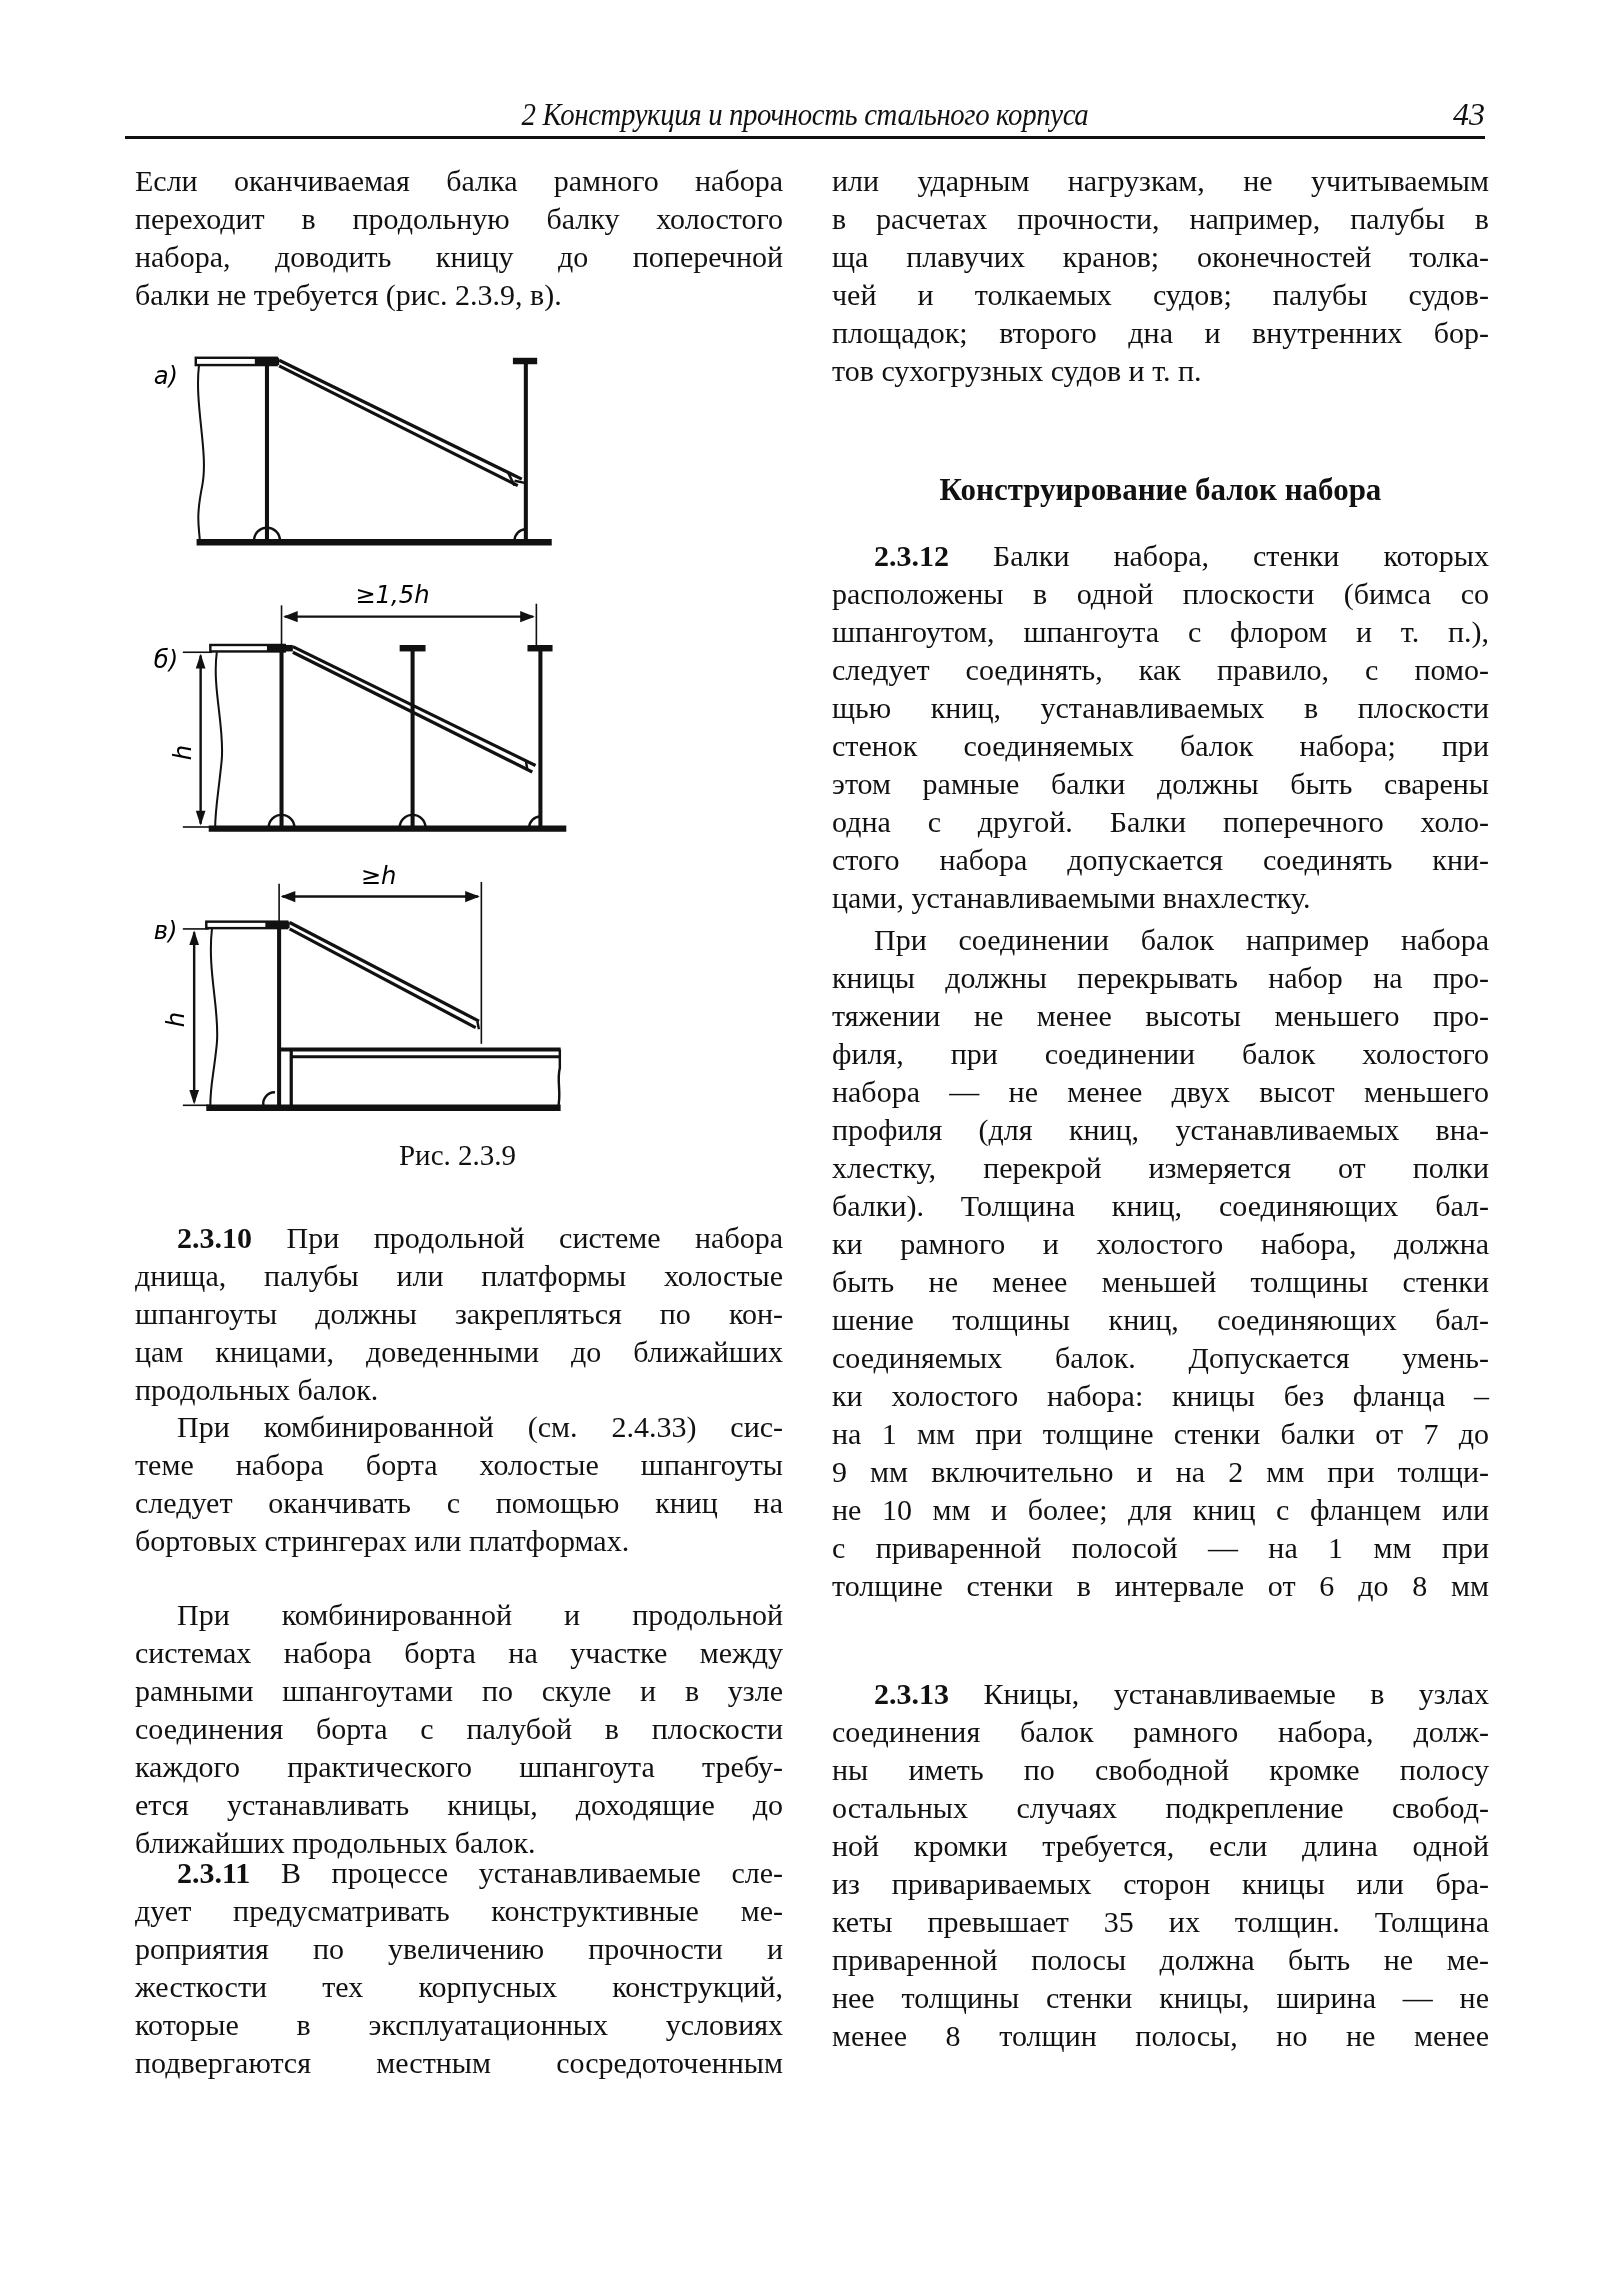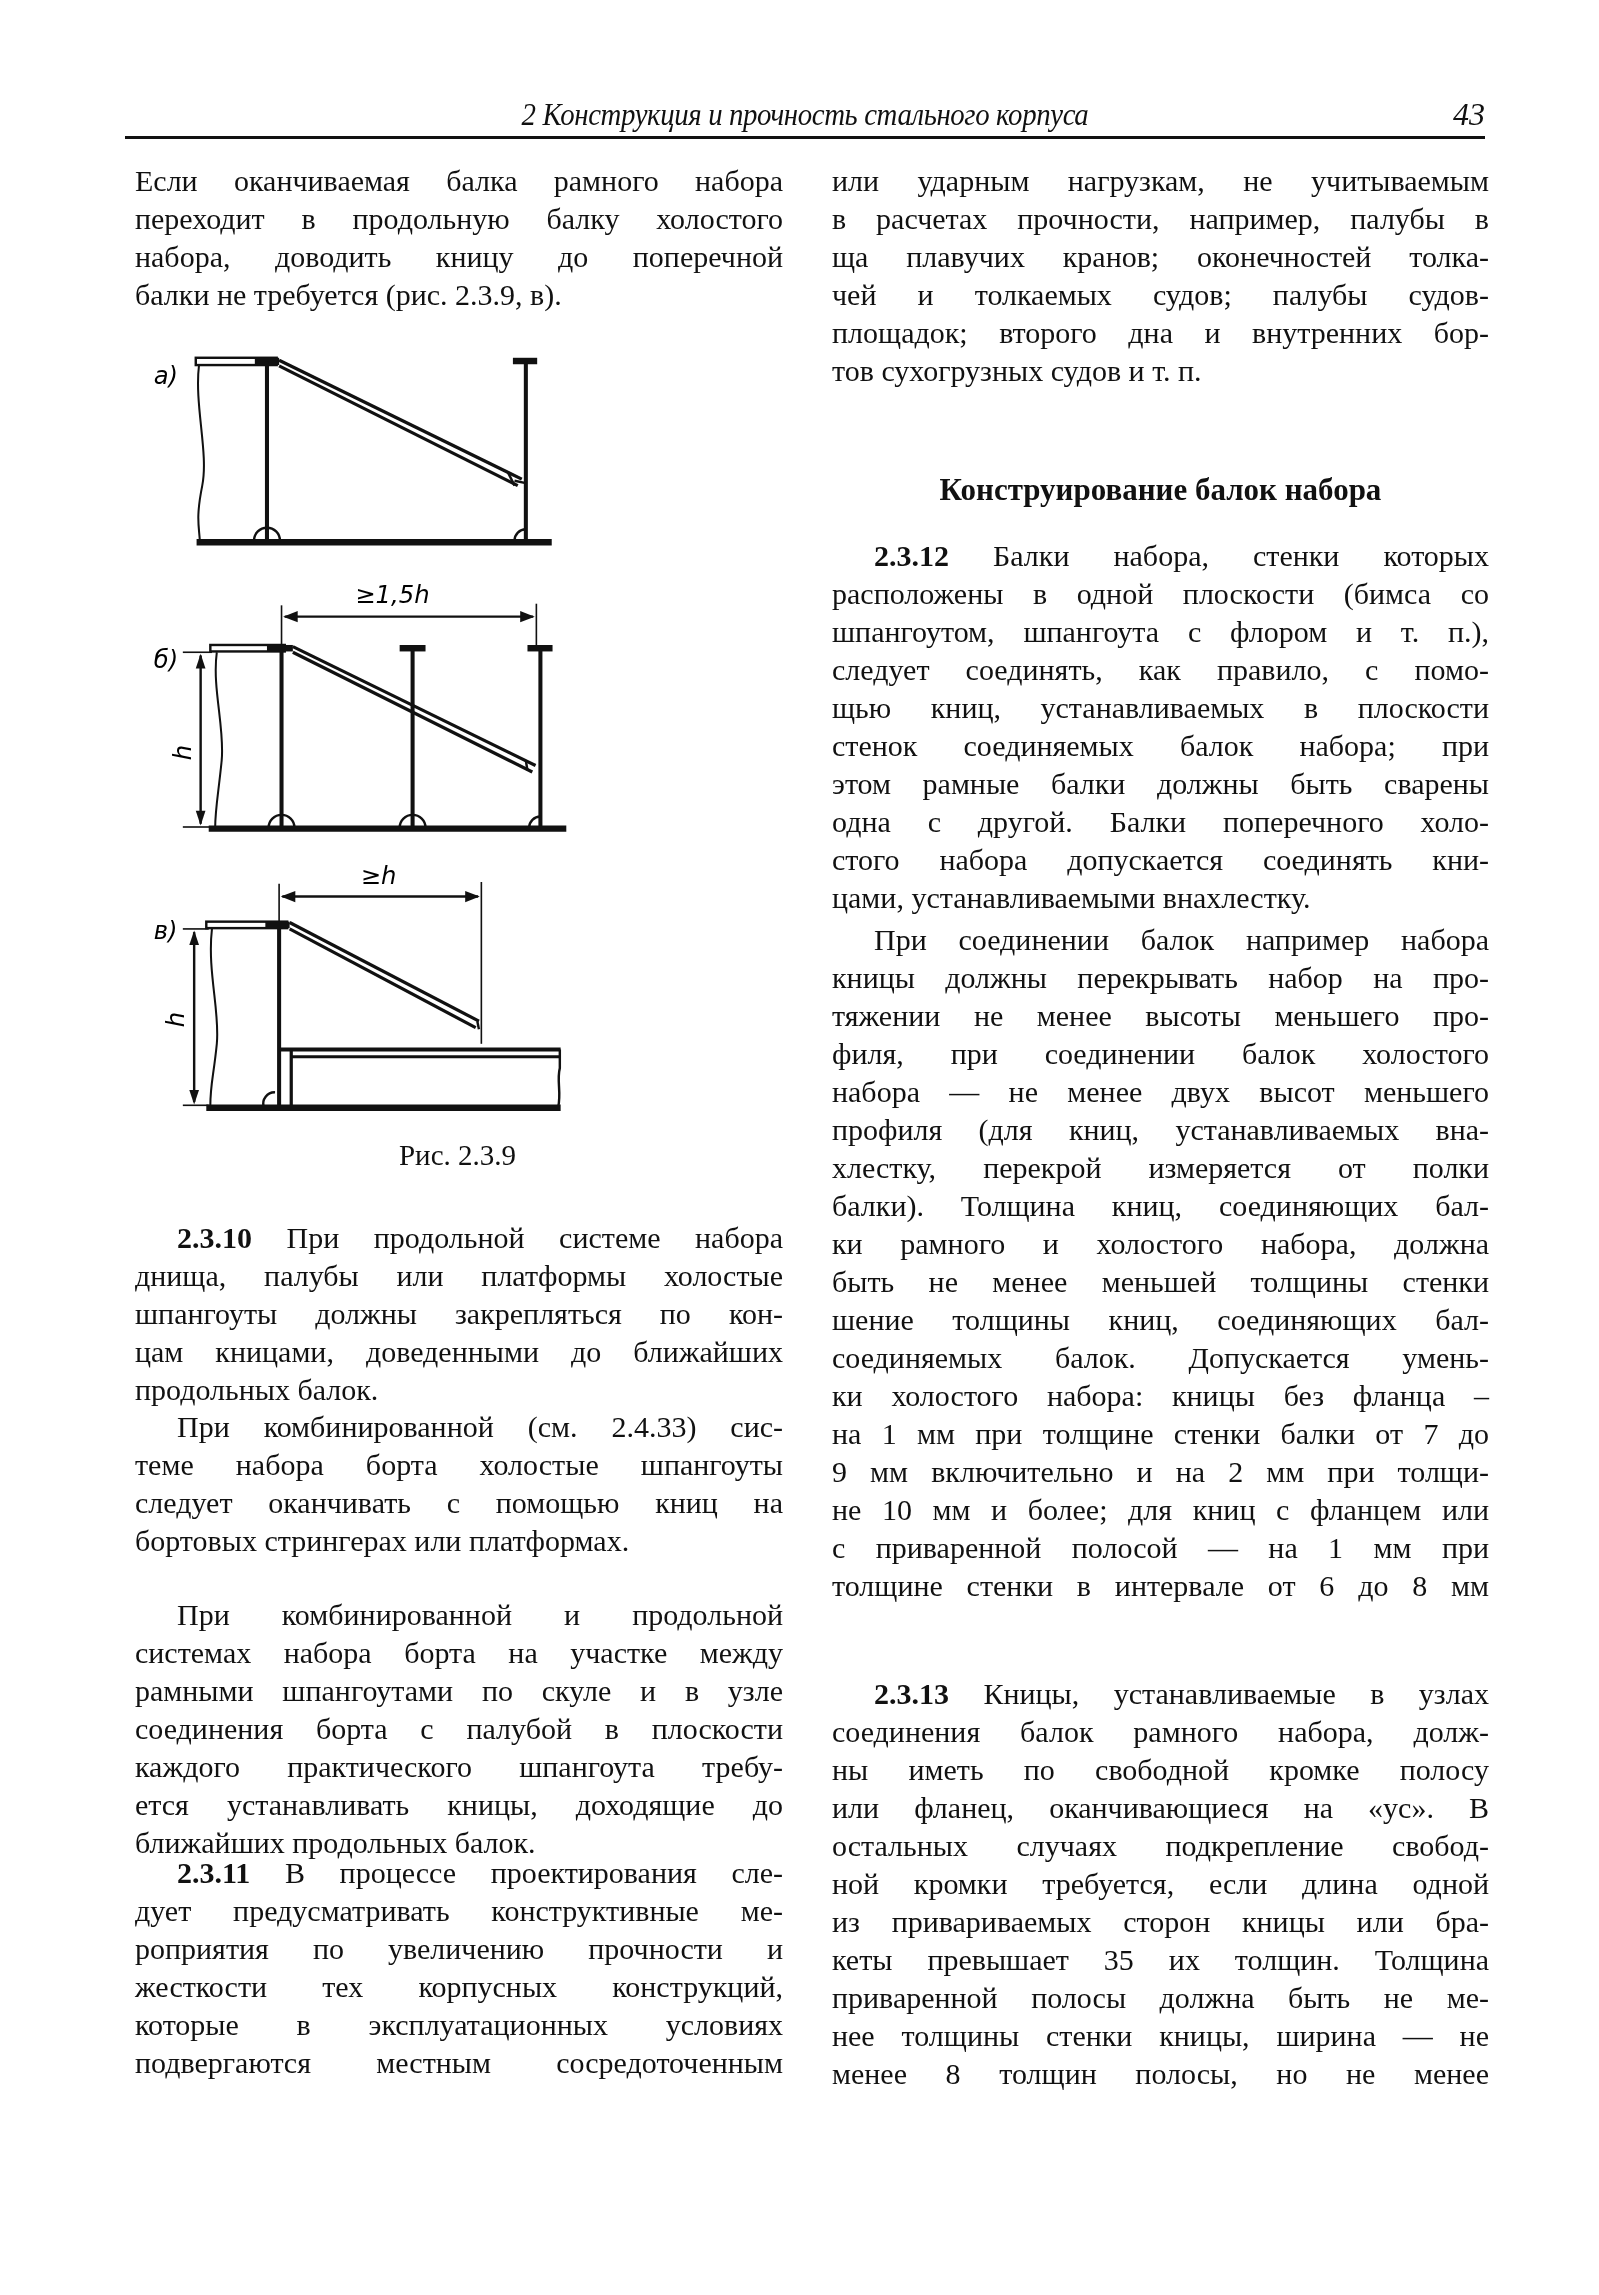--- a/index.html
+++ b/index.html
@@ -169,21 +169,21 @@
   <span class="line indent">При комбинированной и продольной</span>
   <span class="line">системах набора борта на участке между</span>
   <span class="line">рамными шпангоутами по скуле и в узле</span>
   <span class="line">соединения борта с палубой в плоскости</span>
   <span class="line">каждого практического шпангоута требу-</span>
   <span class="line">ется устанавливать кницы, доходящие до</span>
   <span class="line last">ближайших продольных балок.</span>
 </div>
 
 <div class="col col-left" style="top:1854px;">
-  <span class="line indent"><b class="num">2.3.11</b> <span>В процессе проектирования сле-</span></span>
+  <span class="line indent"><b class="num">2.3.11</b> <span>В процессе устанавливаемые сле-</span></span>
   <span class="line">дует предусматривать конструктивные ме-</span>
   <span class="line">роприятия по увеличению прочности и</span>
   <span class="line">жесткости тех корпусных конструкций,</span>
   <span class="line">которые в эксплуатационных условиях</span>
   <span class="line">подвергаются местным сосредоточенным</span>
 </div>
 
 <div class="col col-right" style="top:162px;">
   <span class="line">или ударным нагрузкам, не учитываемым</span>
   <span class="line">в расчетах прочности, например, палубы в</span>
@@ -226,21 +226,20 @@
   <span class="line">9 мм включительно и на 2 мм при толщи-</span>
   <span class="line">не 10 мм и более; для книц с фланцем или</span>
   <span class="line">с приваренной полосой — на 1 мм при</span>
   <span class="line">толщине стенки в интервале от 6 до 8 мм</span>
 </div>
 
 <div class="col col-right" style="top:1675px;">
   <span class="line indent"><b class="num">2.3.13</b> <span>Кницы, устанавливаемые в узлах</span></span>
   <span class="line">соединения балок рамного набора, долж-</span>
   <span class="line">ны иметь по свободной кромке полосу</span>
-  <span class="line">или фланец, оканчивающиеся на «ус». В</span>
   <span class="line">остальных случаях подкрепление свобод-</span>
   <span class="line">ной кромки требуется, если длина одной</span>
   <span class="line">из привариваемых сторон кницы или бра-</span>
   <span class="line">кеты превышает 35 их толщин. Толщина</span>
   <span class="line">приваренной полосы должна быть не ме-</span>
   <span class="line">нее толщины стенки кницы, ширина — не</span>
   <span class="line">менее 8 толщин полосы, но не менее</span>
 </div>
 
 

